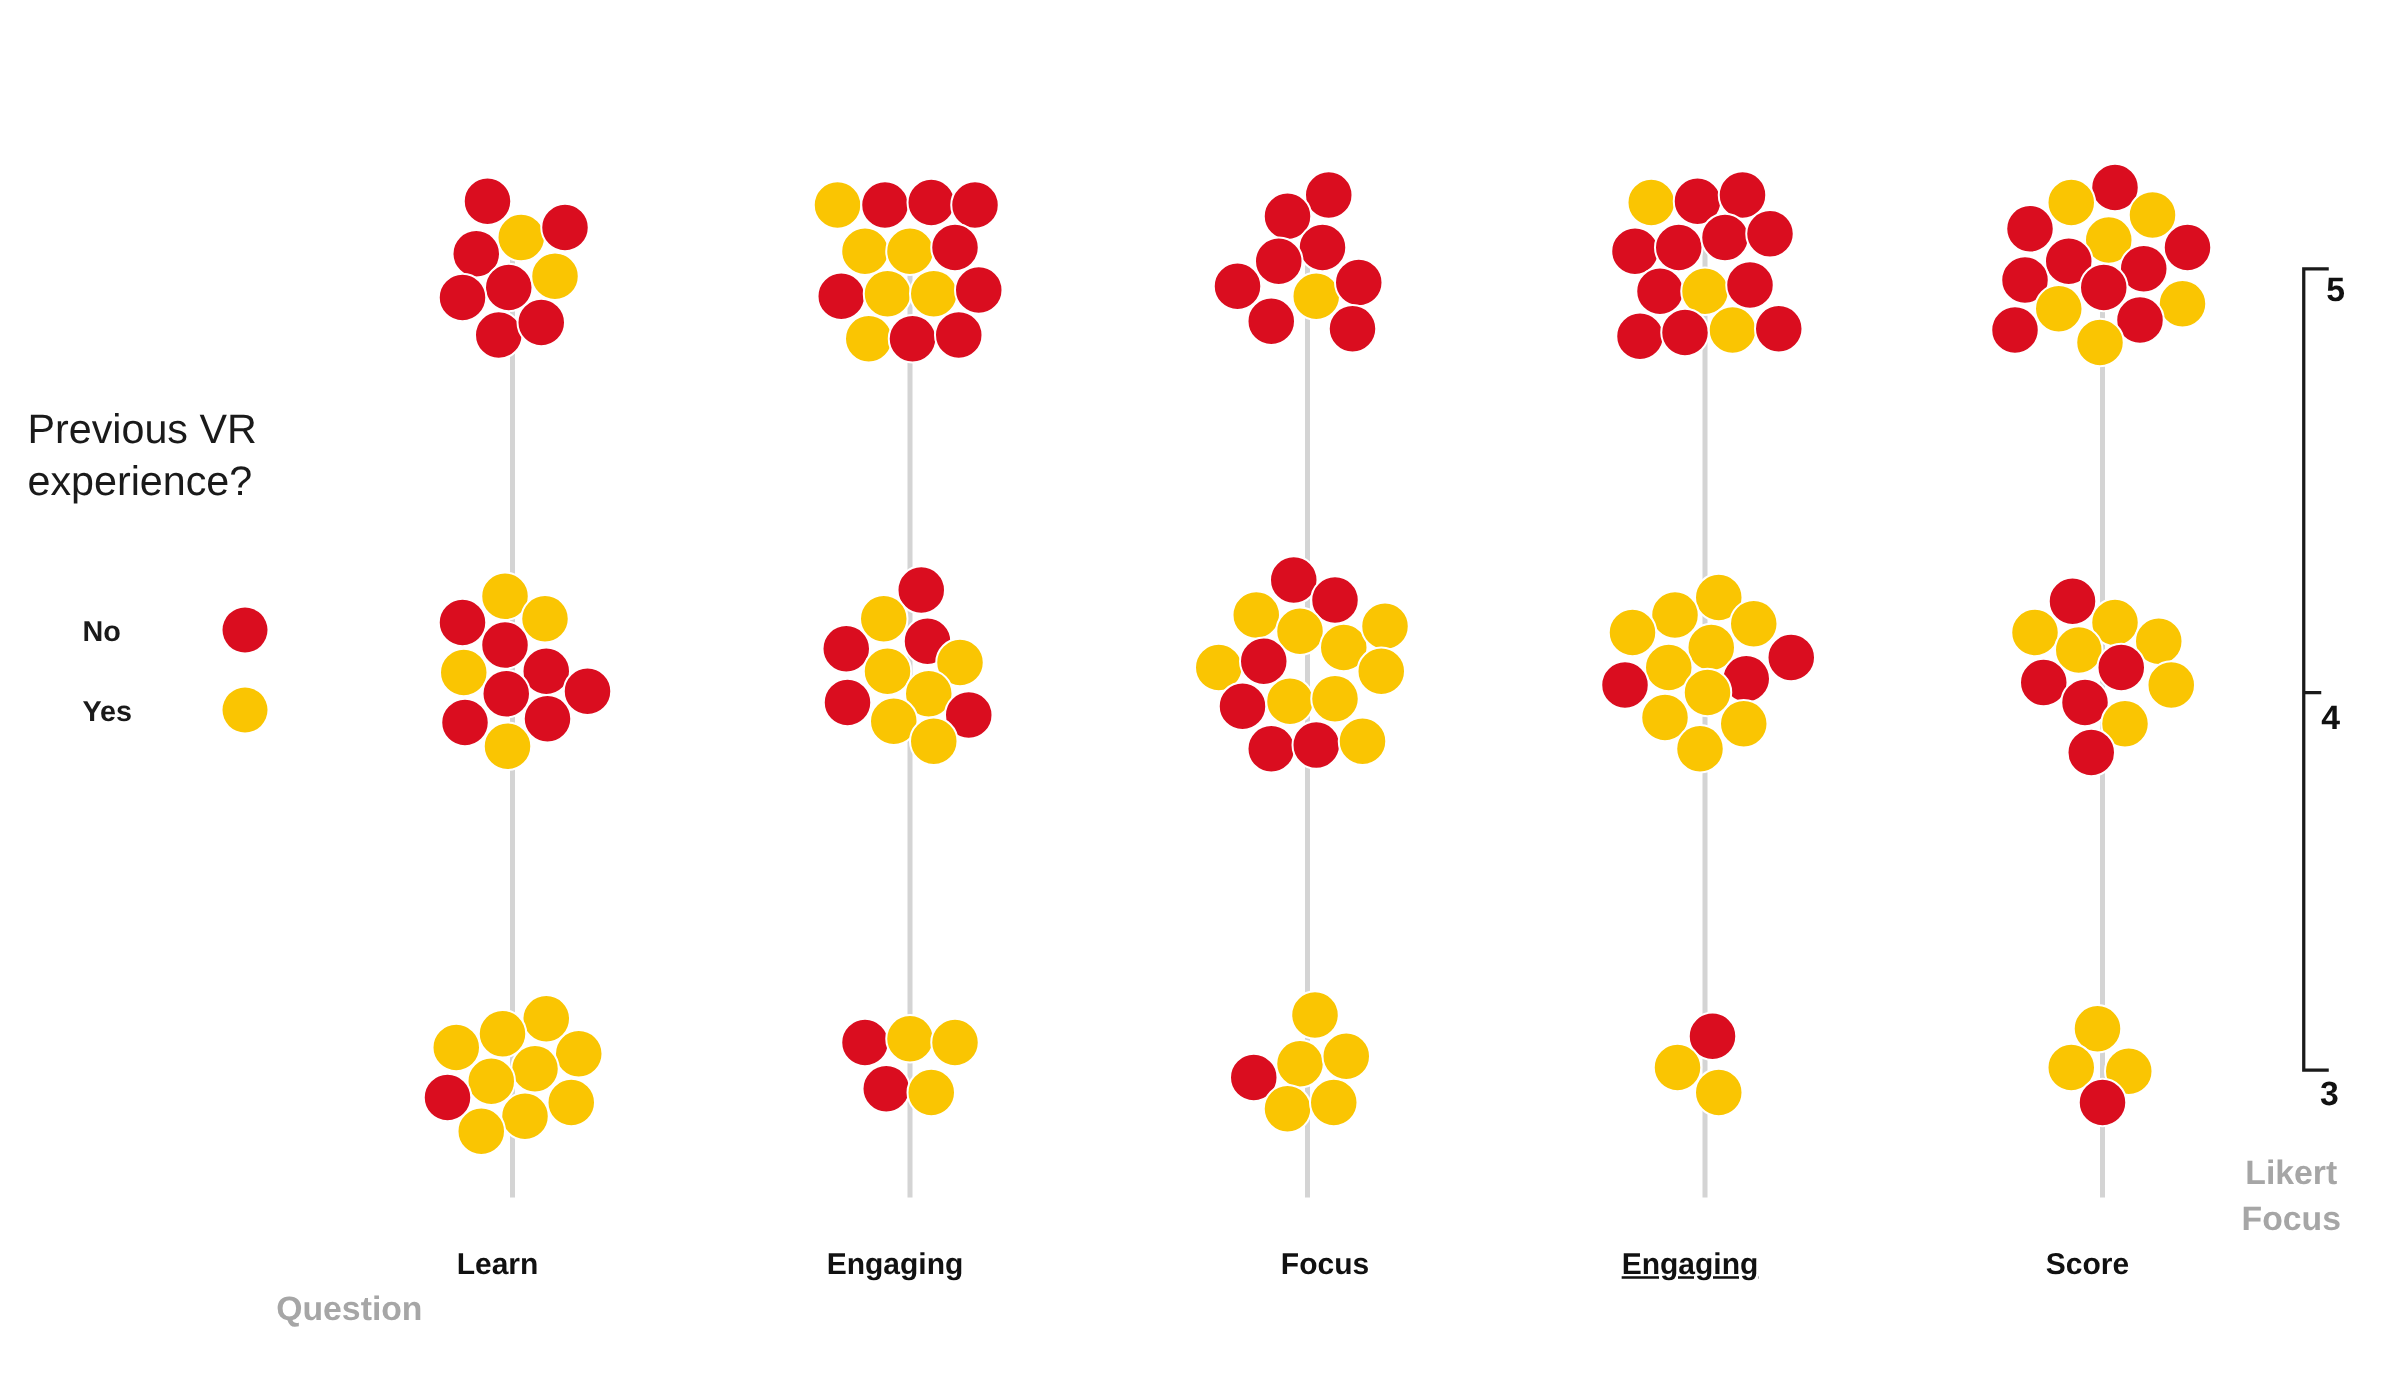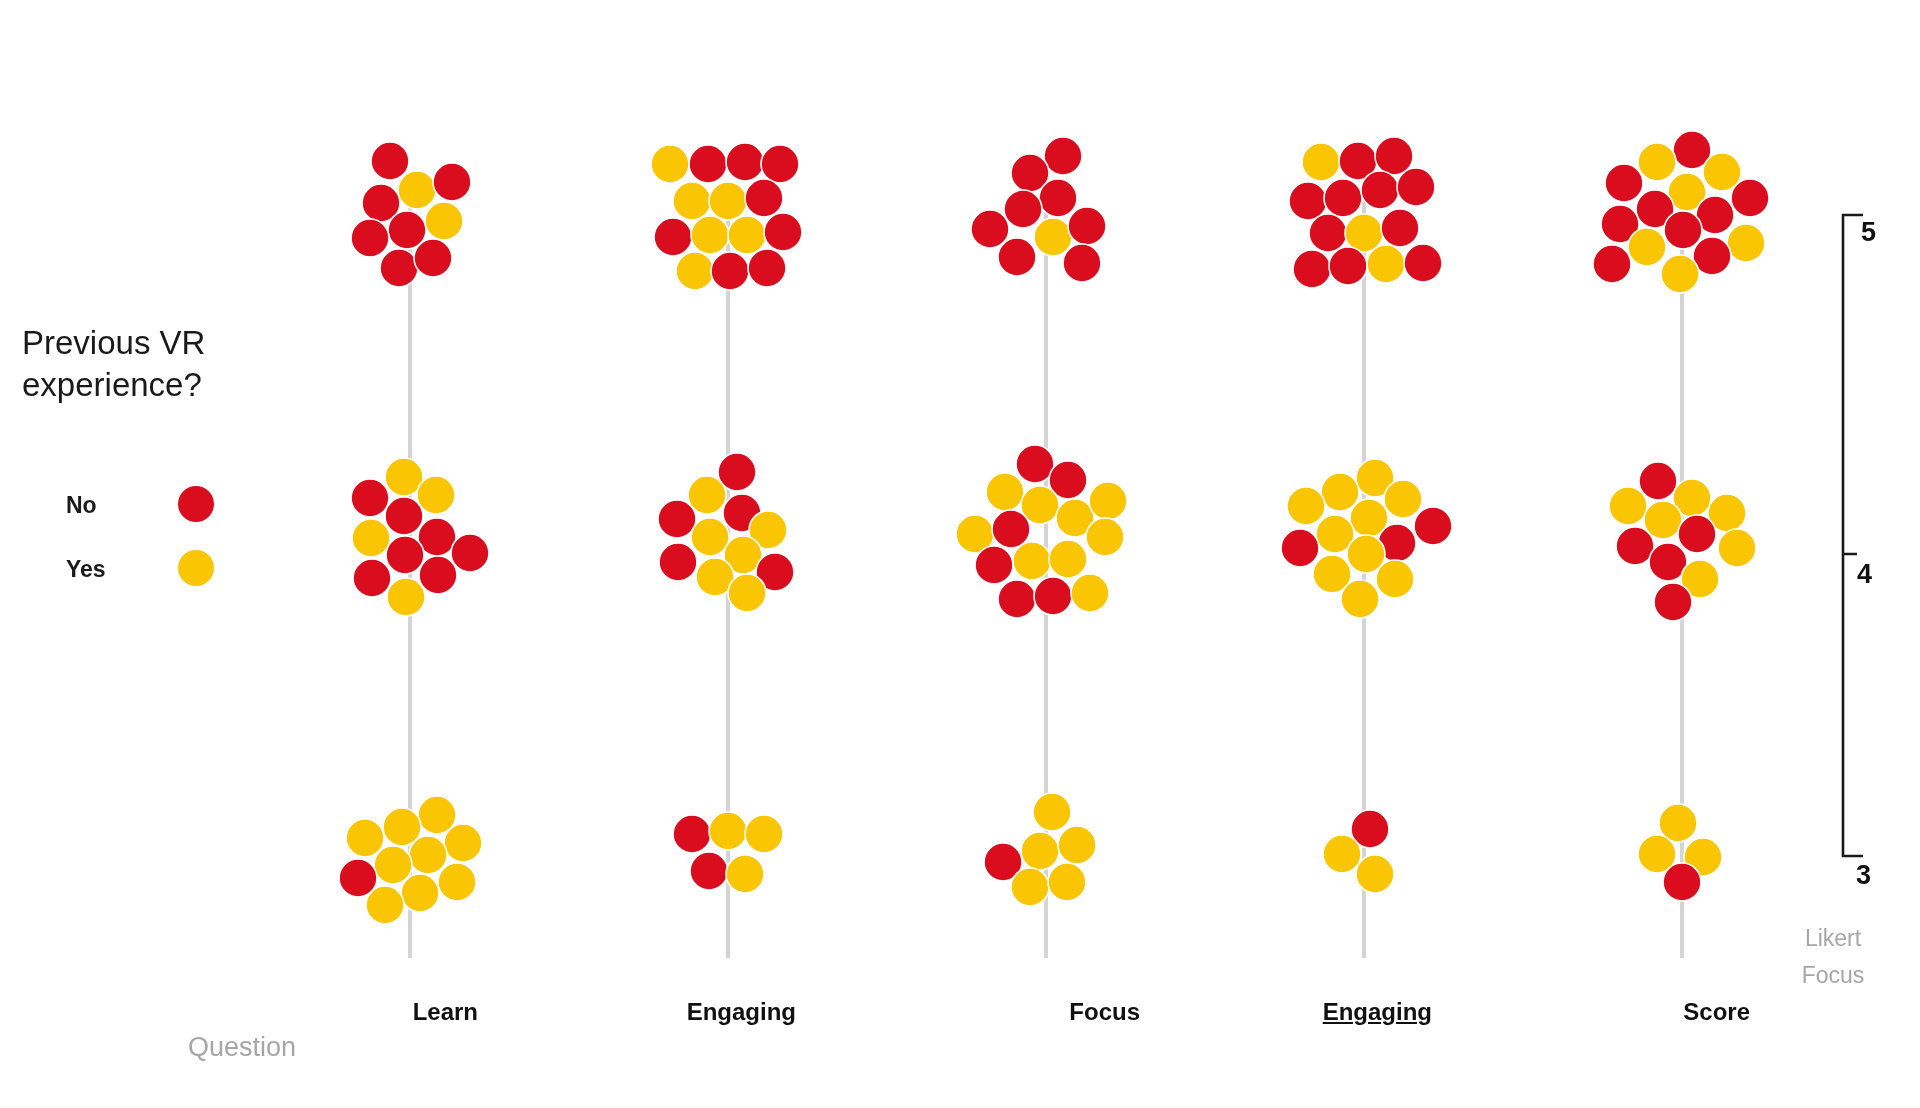--- a/index.html
+++ b/index.html
@@ -7,26 +7,26 @@
           font-family:"Liberation Sans", sans-serif;}
   .title{position:absolute;left:224px;right:0;top:16px;text-align:center;
          font-size:42px;font-weight:700;color:#161616;letter-spacing:-0.5px;}
   .legend-heading{position:absolute;left:22px;top:322px;font-size:33px;line-height:42px;
                   font-weight:400;color:#1a1a1a;}
   .legend-items{position:absolute;left:55px;top:484px;width:180px;margin-left:11px;}
   .legend-row{position:relative;height:40px;margin-bottom:24px;}
   .legend-label{position:absolute;left:0;top:8px;font-size:23px;font-weight:700;color:#1a1a1a;}
   .legend-dot{position:absolute;left:112px;top:2px;width:36px;height:36px;border-radius:50%;}
   .chart-svg{position:absolute;left:0;top:0;width:1920px;height:1108px;}
-  .q-label{position:absolute;top:998px;width:160px;text-align:right;
+  .q-label{position:absolute;top:998px;width:160px;text-align:center;
            font-size:24px;font-weight:700;color:#111;}
-  .x-axis-title{position:absolute;left:188px;top:1032px;width:150px;text-align:left;
-                font-size:27px;font-weight:400;color:#a6a6a6;}
+  .x-axis-title{position:absolute;left:188px;top:1032px;width:150px;text-align:right;
+                font-size:27px;font-weight:700;color:#a6a6a6;}
   .y-axis-title{position:absolute;left:1778px;top:920px;width:110px;text-align:center;
-                font-size:23px;line-height:37px;font-weight:400;color:#a6a6a6;}
+                font-size:27px;line-height:37px;font-weight:700;color:#a6a6a6;}
 </style>
 </head>
 <body>
 
 <div class="canvas">
 
 
   <div class="legend-heading">
     <div>Previous VR</div>
     <div>experience?</div>

